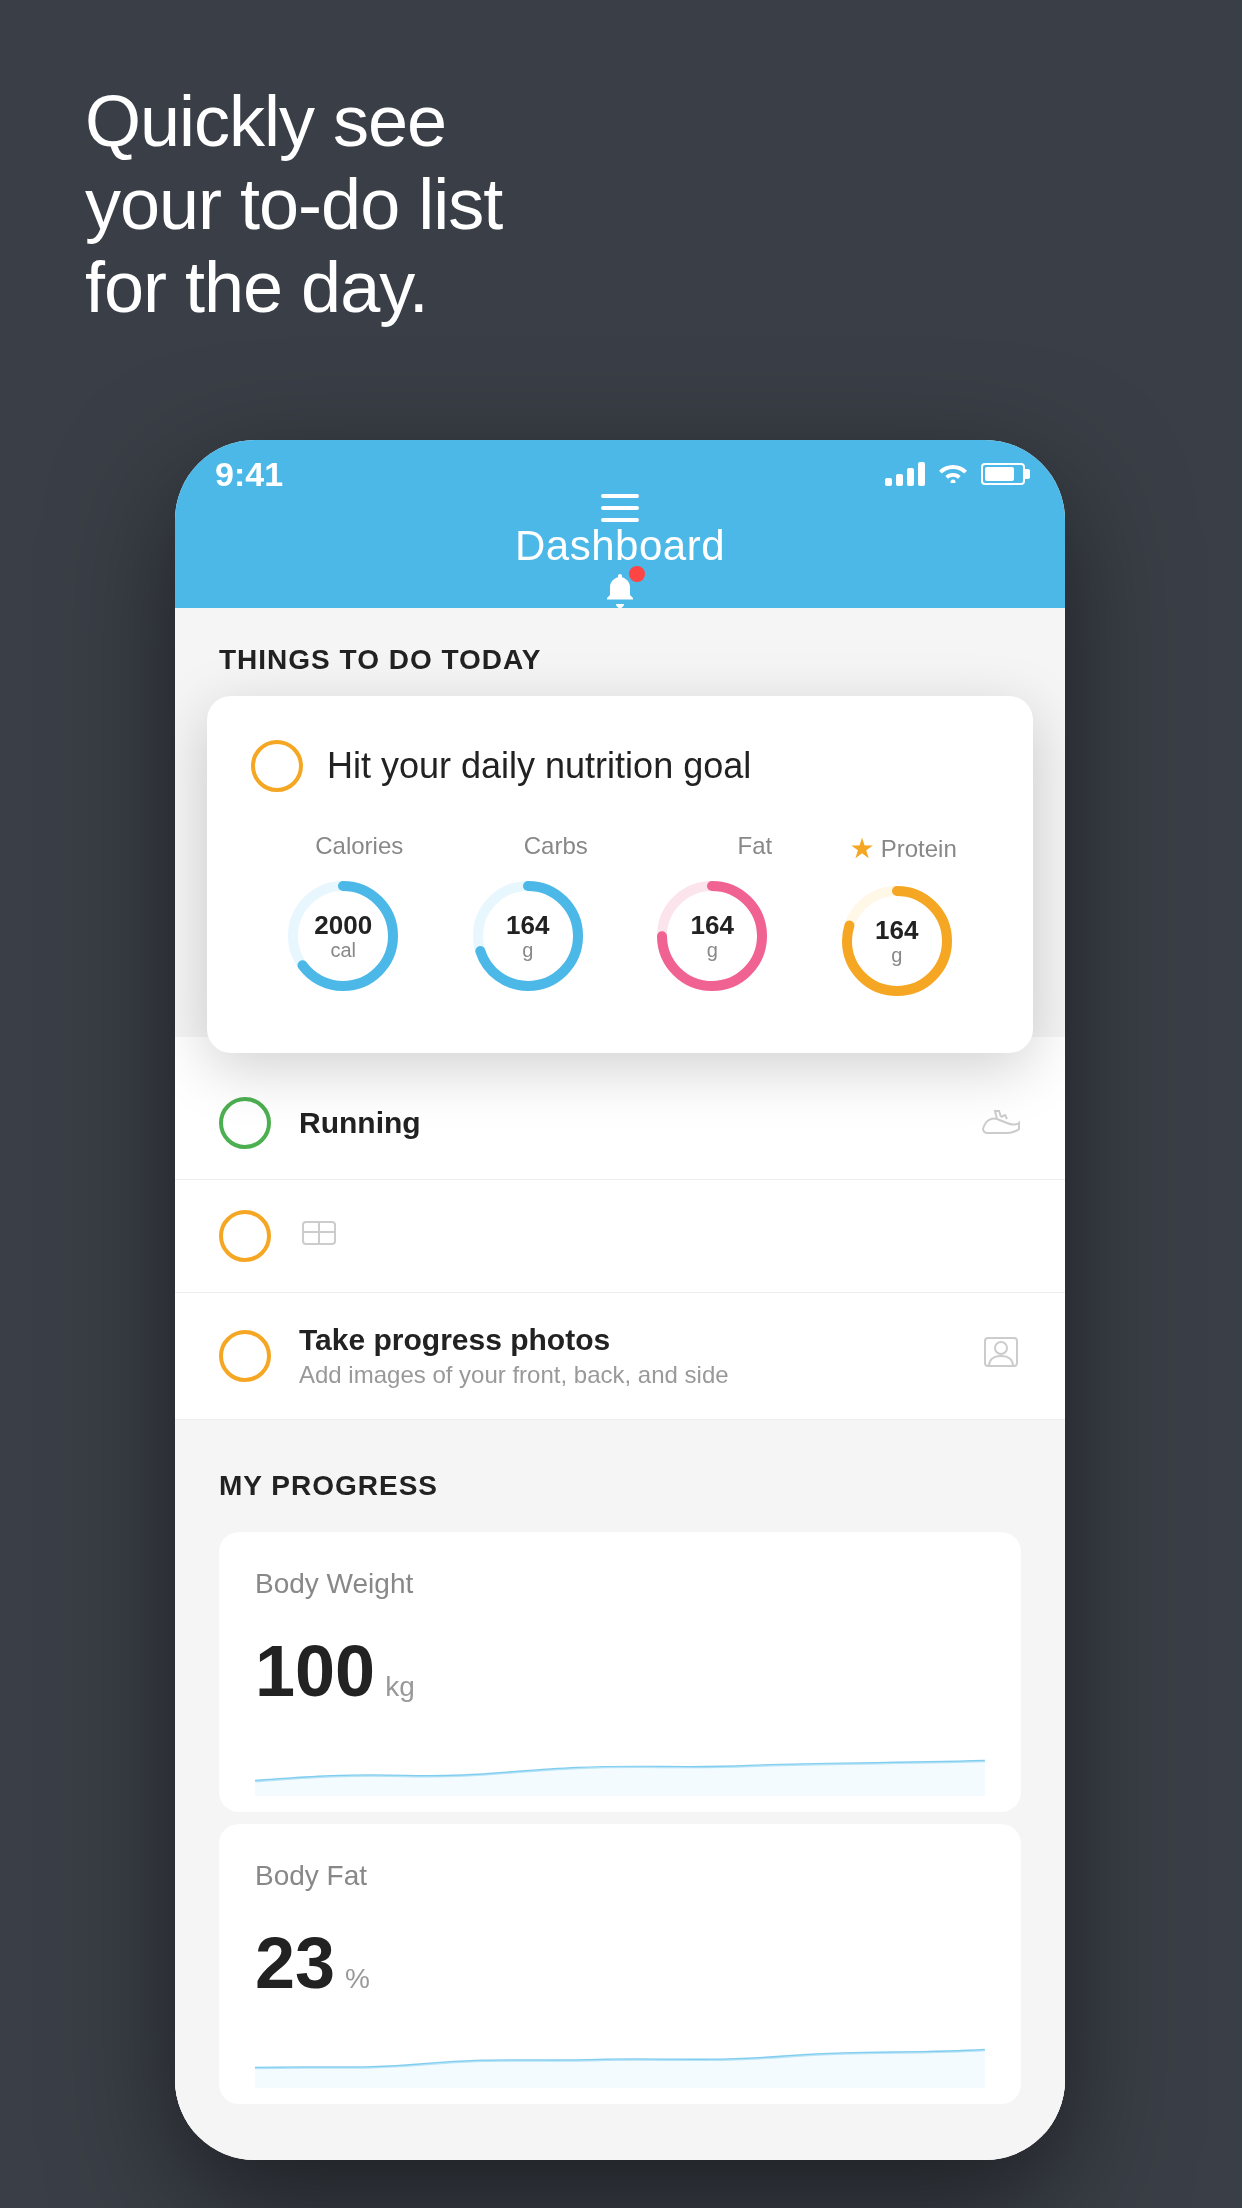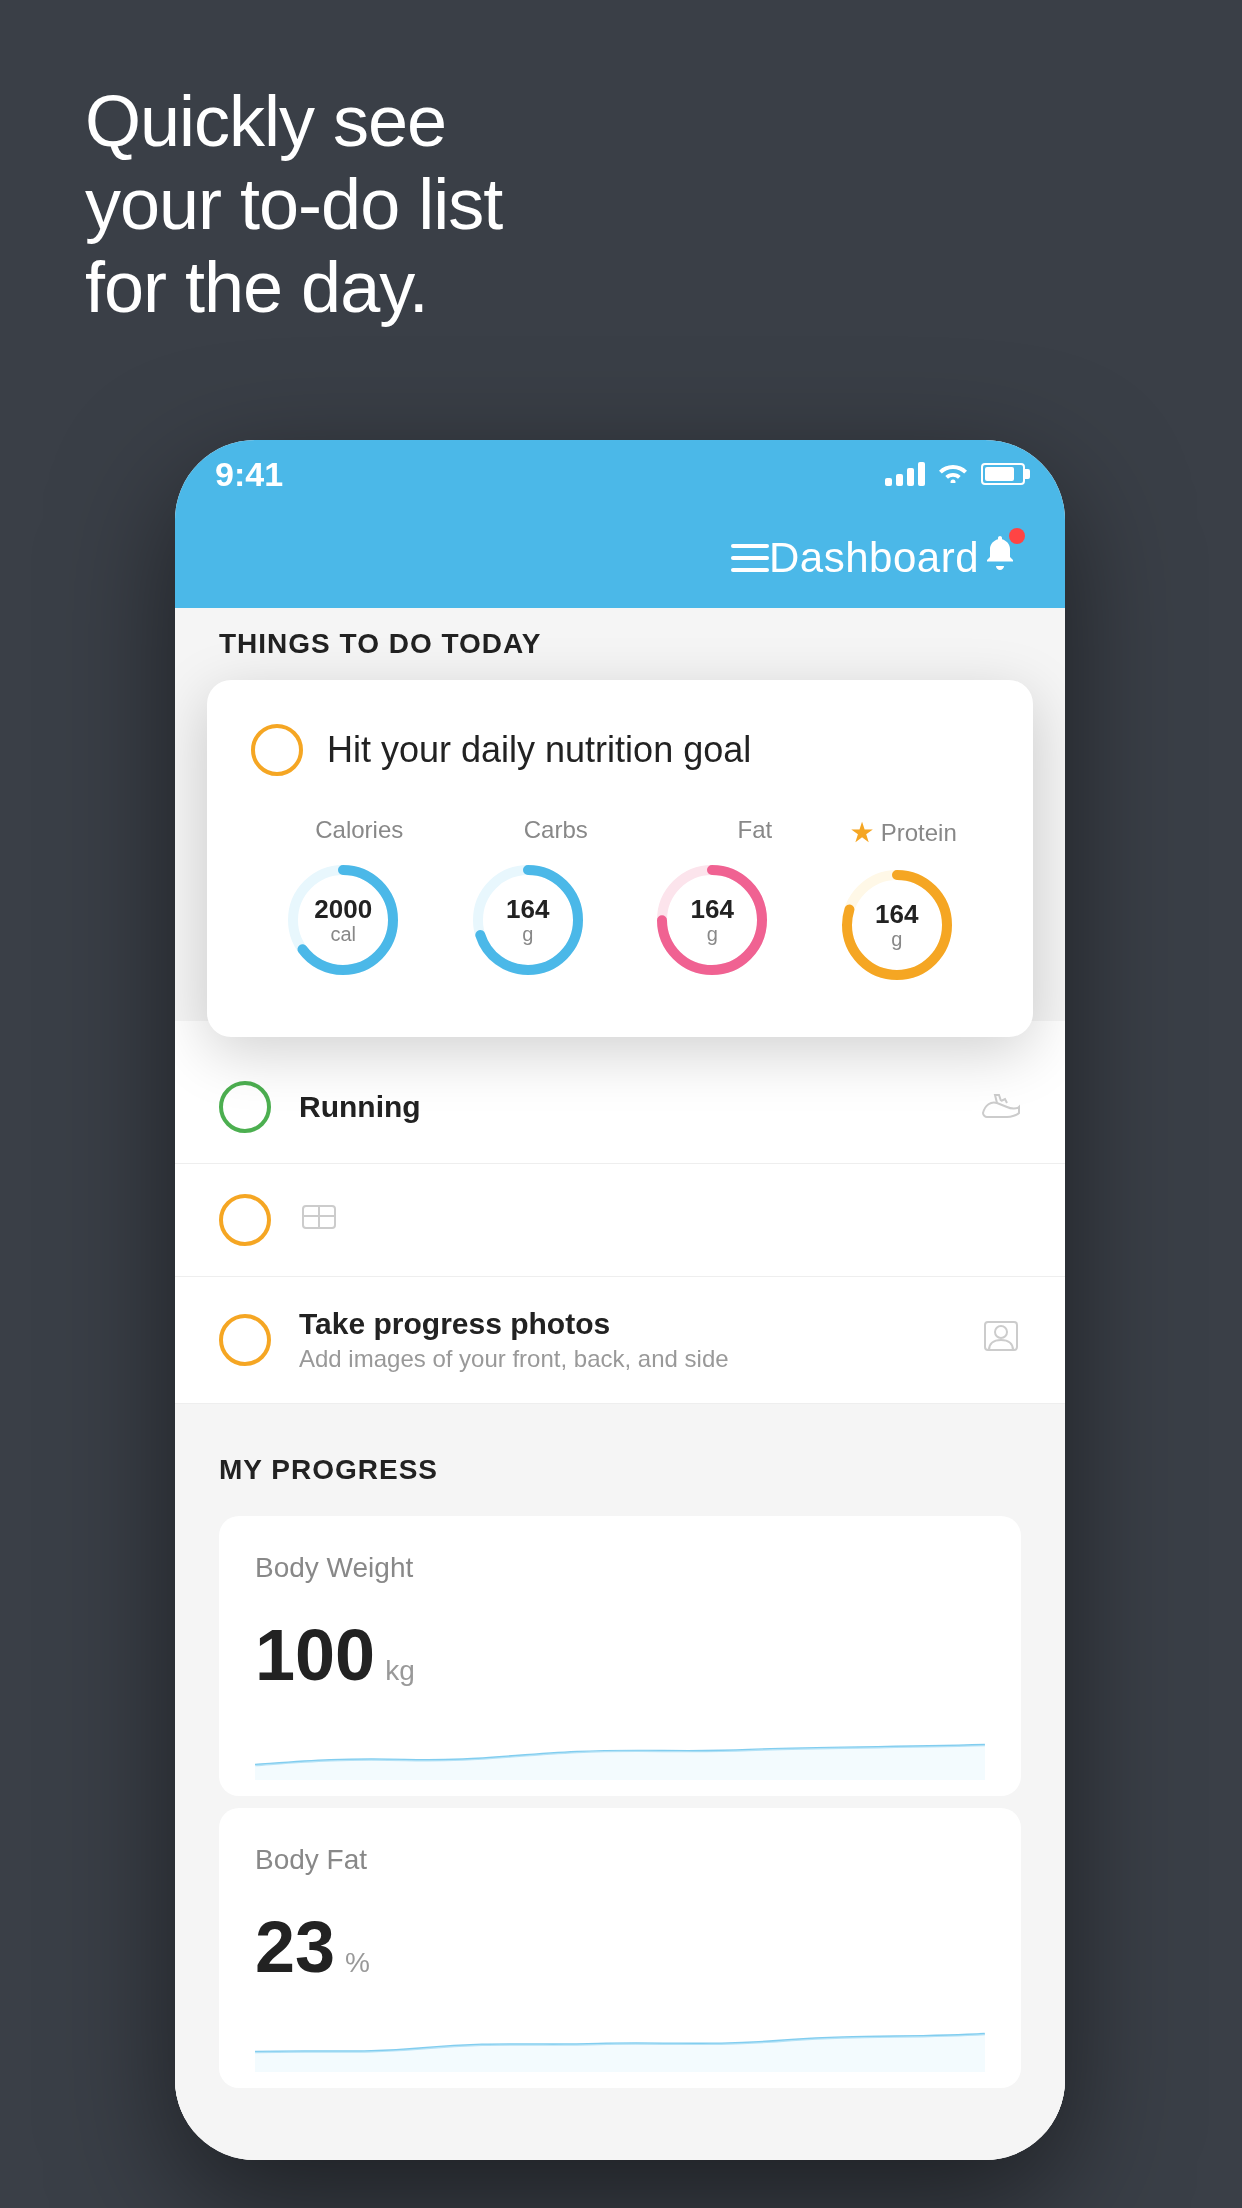--- a/index.html
+++ b/index.html
@@ -111,22 +111,23 @@
       width: 80%;
       border-radius: 2px;
     }
 
     
     .app-header {
       background: #4bb8e8;
       height: 100px;
       display: flex;
       align-items: center;
-      justify-content: flex-end;
+      justify-content: center;
       padding: 0 44px;
+      flex-direction: column;
     }
 
     .hamburger-icon {
       display: flex;
       flex-direction: column;
       gap: 8px;
       cursor: pointer;
     }
 
     .hamburger-icon span {
@@ -166,21 +167,21 @@
     
     .phone-content {
       background: #f5f5f5;
       height: calc(1720px - 168px);
       overflow: hidden;
     }
 
     
     .section-header {
       background: #f5f5f5;
-      padding: 20px 44px 20px;
+      padding: 36px 44px 20px;
     }
 
     .section-title {
       font-size: 28px;
       font-weight: 800;
       color: #222;
       letter-spacing: 1px;
       text-transform: uppercase;
     }
 

